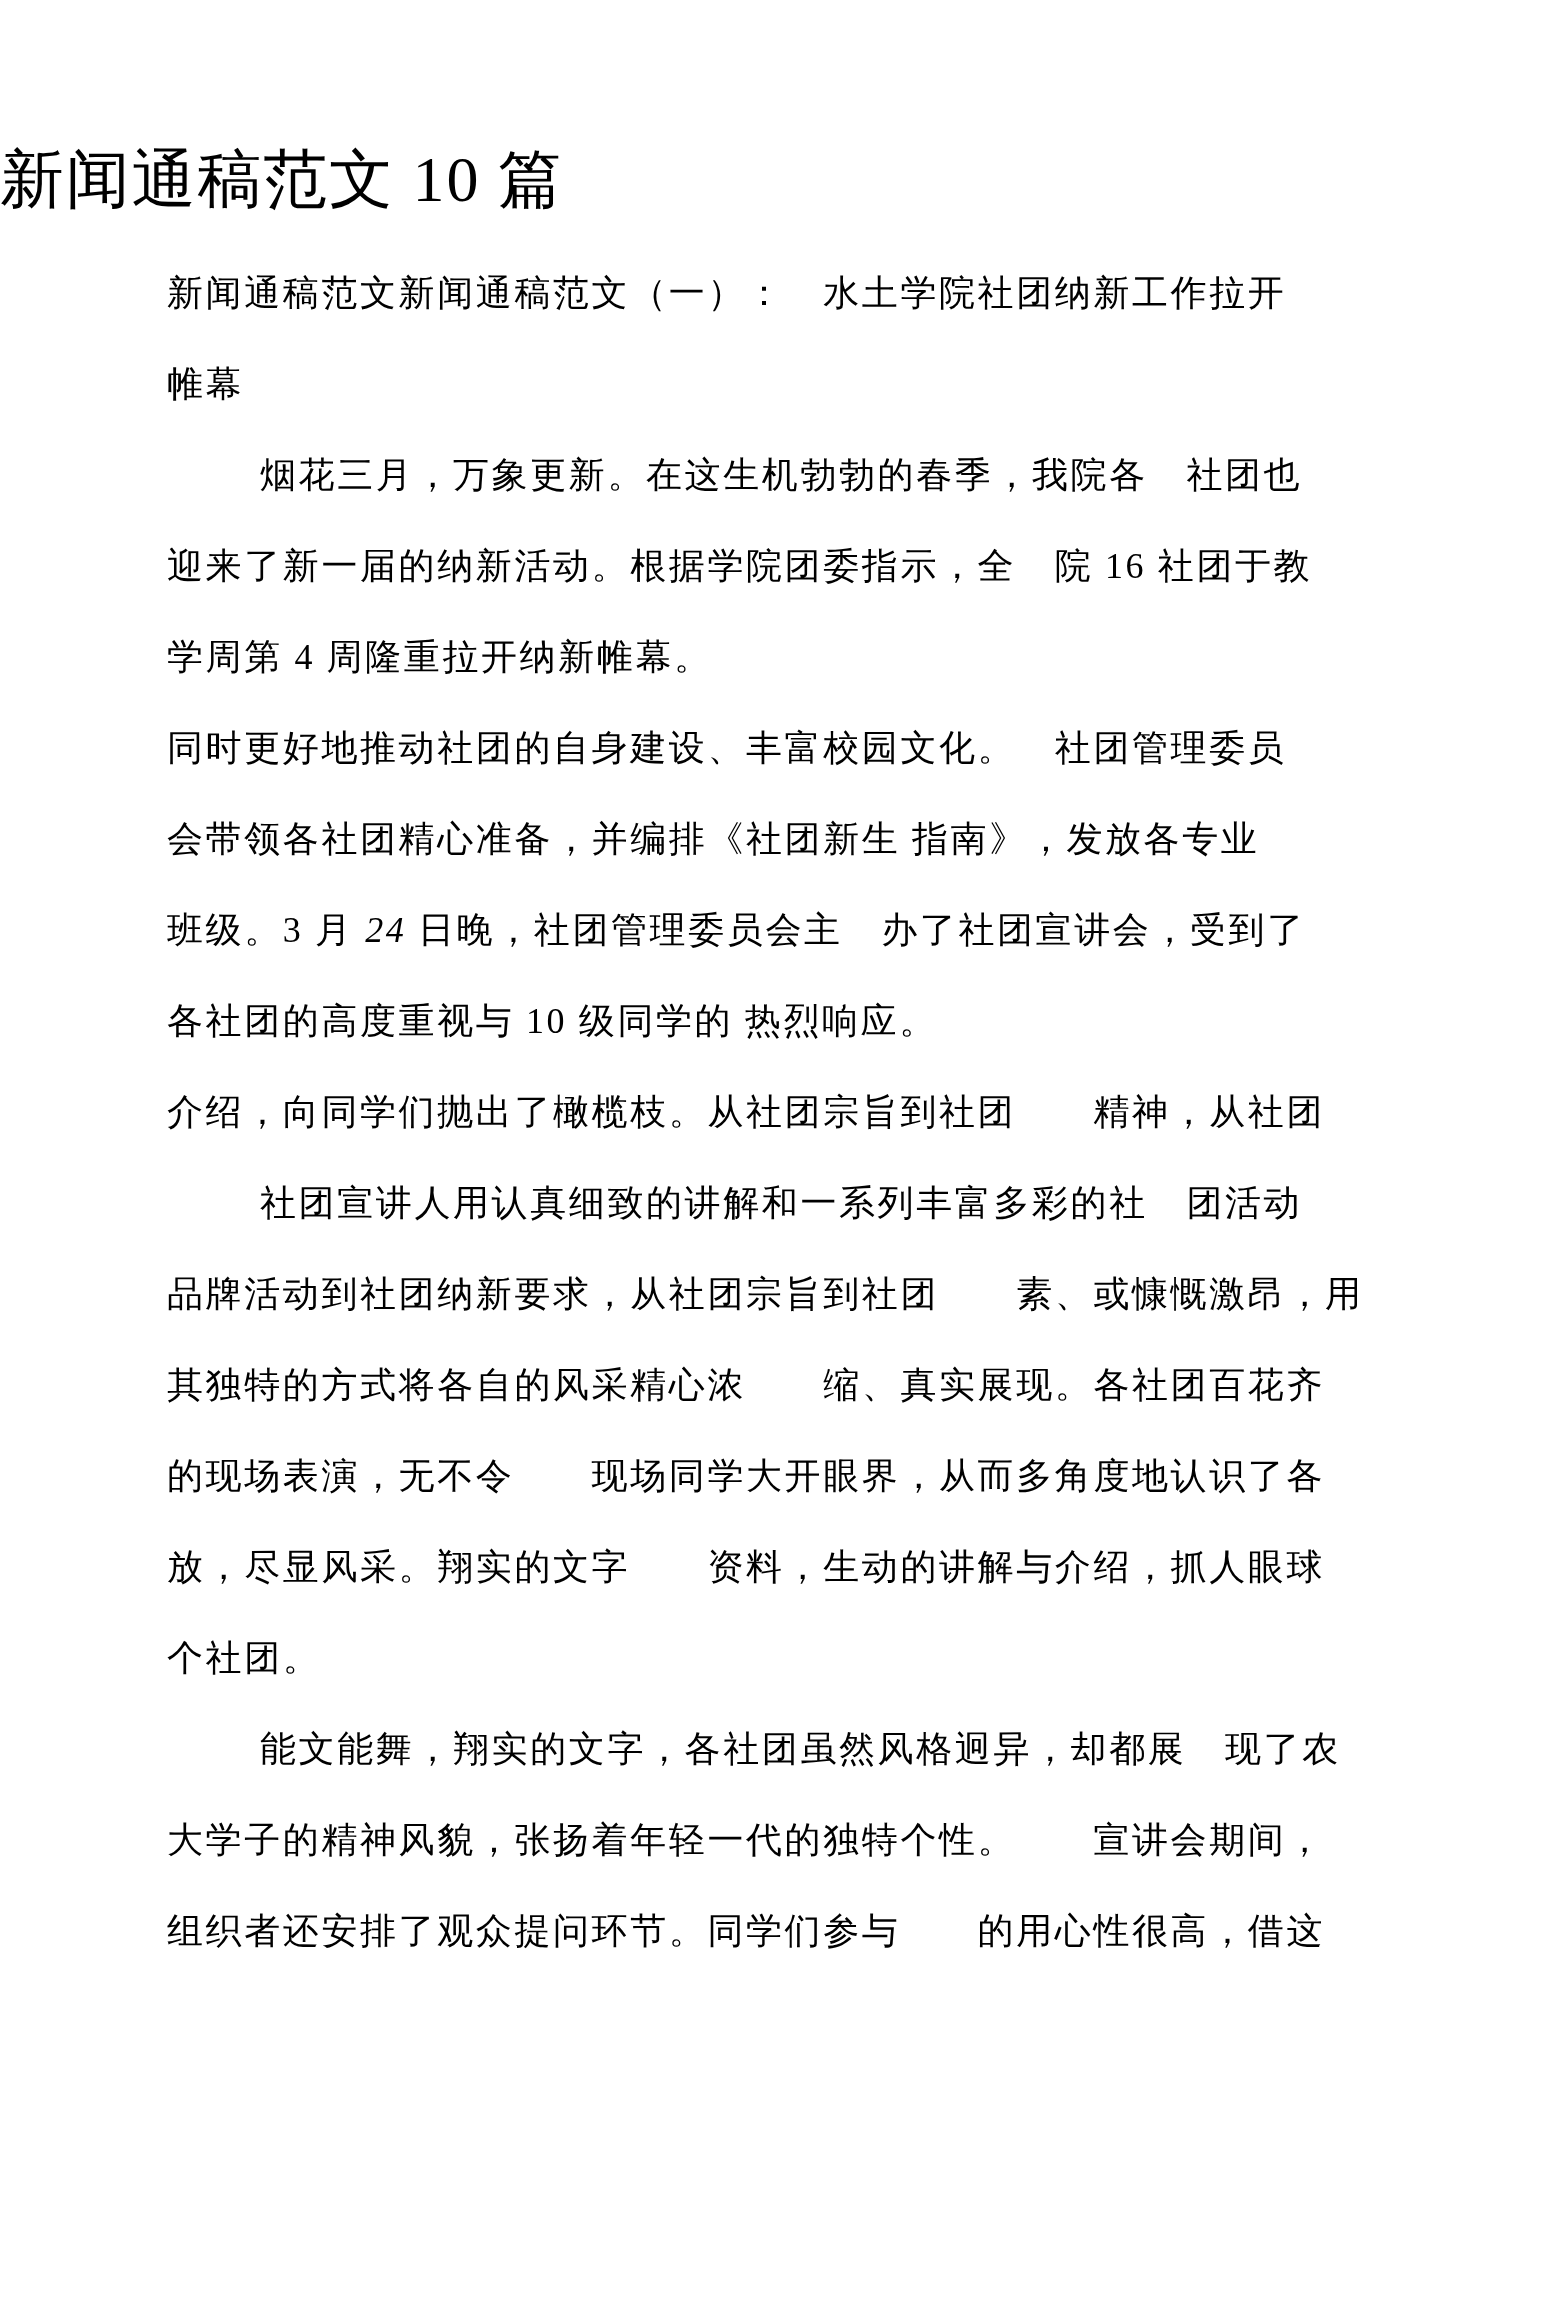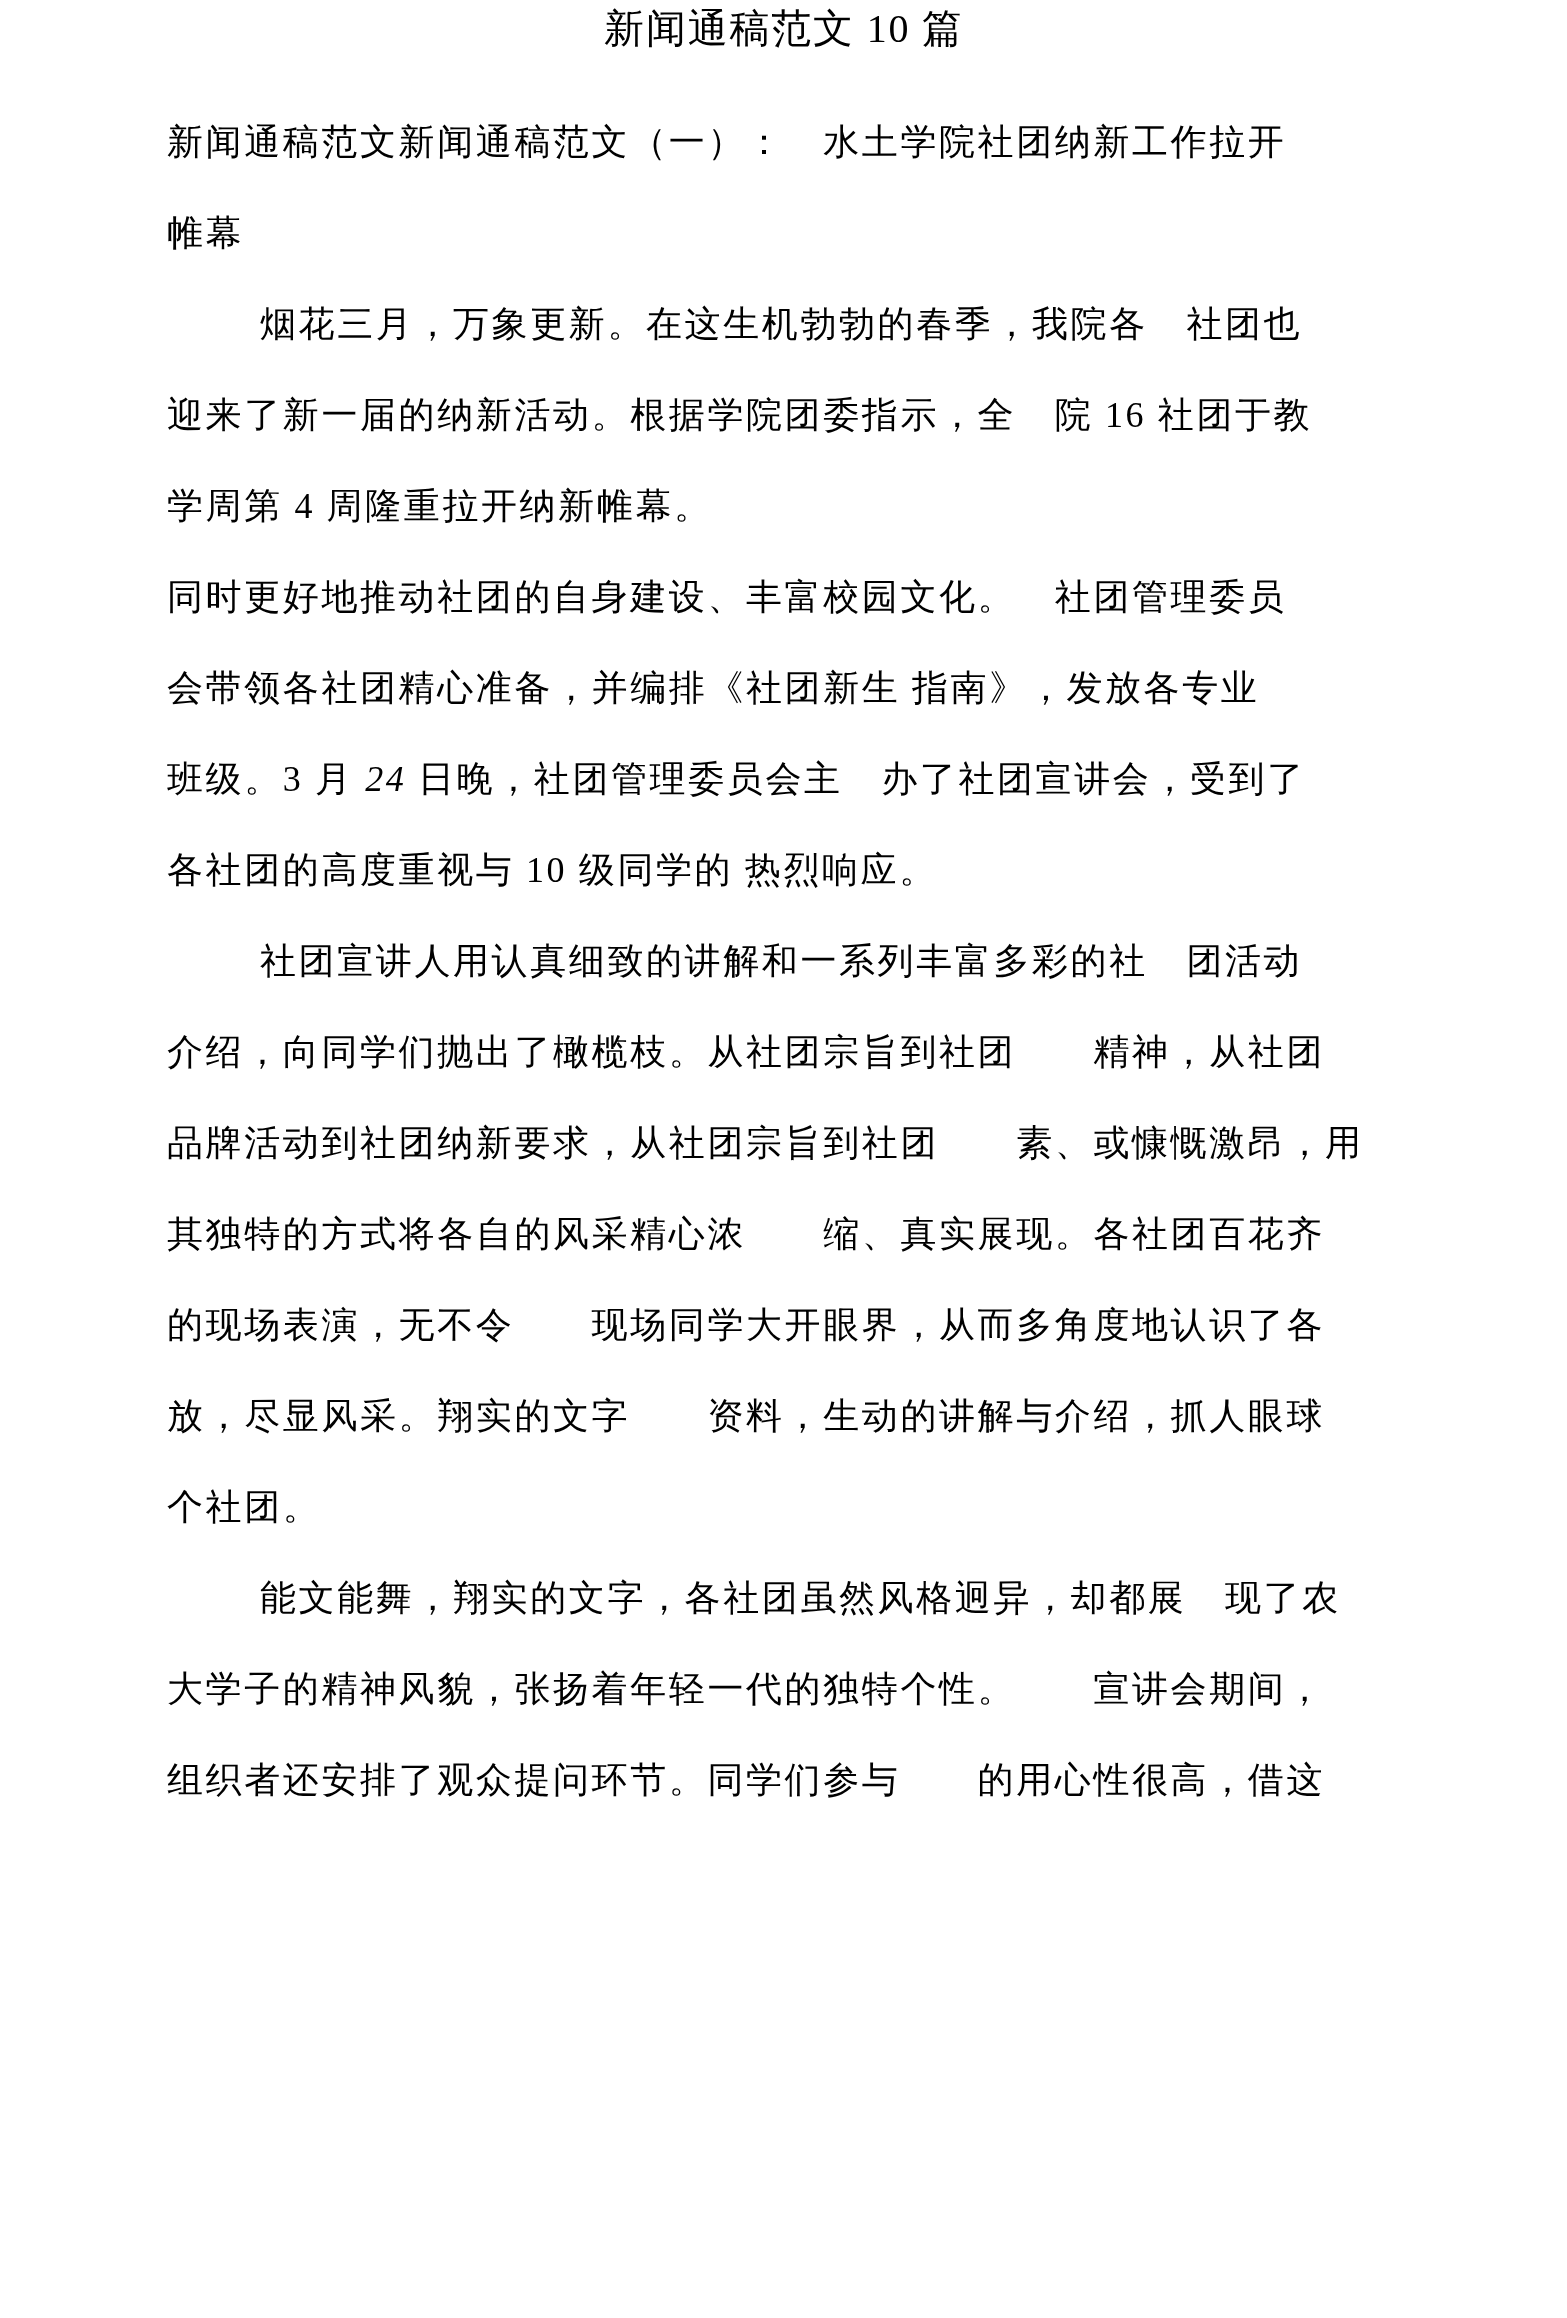--- a/index.html
+++ b/index.html
@@ -11,22 +11,23 @@
     position: relative;
     width: 1568px;
     height: 2319px;
     background: #ffffff;
     overflow: hidden;
     font-family: "Liberation Serif", "DejaVu Serif", serif;
     color: #000000;
   }
   .doc-title {
     margin: 0;
-    text-align: center;
-    font-size: 40px;
+    padding-top: 151px;
+    text-align: left;
+    font-size: 64px;
     line-height: 58px;
     font-weight: 400;
     letter-spacing: 1.8px;
     white-space: pre;
   }
   .doc-body {
     margin: 39px 123px 0 167px;
     font-size: 36px;
     line-height: 91px;
     letter-spacing: 2.6px;
@@ -49,22 +50,22 @@
   <div class="doc-body">
       <div class="doc-line">新闻通稿范文新闻通稿范文（一）：　水土学院社团纳新工作拉开</div>
       <div class="doc-line">帷幕</div>
       <div class="doc-line first-indent">烟花三月，万象更新。在这生机勃勃的春季，我院各　社团也</div>
       <div class="doc-line">迎来了新一届的纳新活动。根据学院团委指示，全　院 16 社团于教</div>
       <div class="doc-line">学周第 4 周隆重拉开纳新帷幕。</div>
       <div class="doc-line">同时更好地推动社团的自身建设、丰富校园文化。　社团管理委员</div>
       <div class="doc-line">会带领各社团精心准备，并编排《社团新生 指南》，发放各专业</div>
       <div class="doc-line"><span>班级。3 月 </span><span class="italic">24</span><span> 日晚，社团管理委员会主　办了社团宣讲会，受到了</span></div>
       <div class="doc-line">各社团的高度重视与 10 级同学的 热烈响应。</div>
+      <div class="doc-line">介绍，向同学们抛出了橄榄枝。从社团宗旨到社团　　精神，从社团</div>
       <div class="doc-line first-indent">社团宣讲人用认真细致的讲解和一系列丰富多彩的社　团活动</div>
-      <div class="doc-line">介绍，向同学们抛出了橄榄枝。从社团宗旨到社团　　精神，从社团</div>
       <div class="doc-line">品牌活动到社团纳新要求，从社团宗旨到社团　　素、或慷慨激昂，用</div>
       <div class="doc-line">其独特的方式将各自的风采精心浓　　缩、真实展现。各社团百花齐</div>
       <div class="doc-line">的现场表演，无不令　　现场同学大开眼界，从而多角度地认识了各</div>
       <div class="doc-line">放，尽显风采。翔实的文字　　资料，生动的讲解与介绍，抓人眼球</div>
       <div class="doc-line">个社团。</div>
       <div class="doc-line first-indent">能文能舞，翔实的文字，各社团虽然风格迥异，却都展　现了农</div>
       <div class="doc-line">大学子的精神风貌，张扬着年轻一代的独特个性。　　宣讲会期间，</div>
       <div class="doc-line">组织者还安排了观众提问环节。同学们参与　　的用心性很高，借这</div>
     </div>
 </div>

